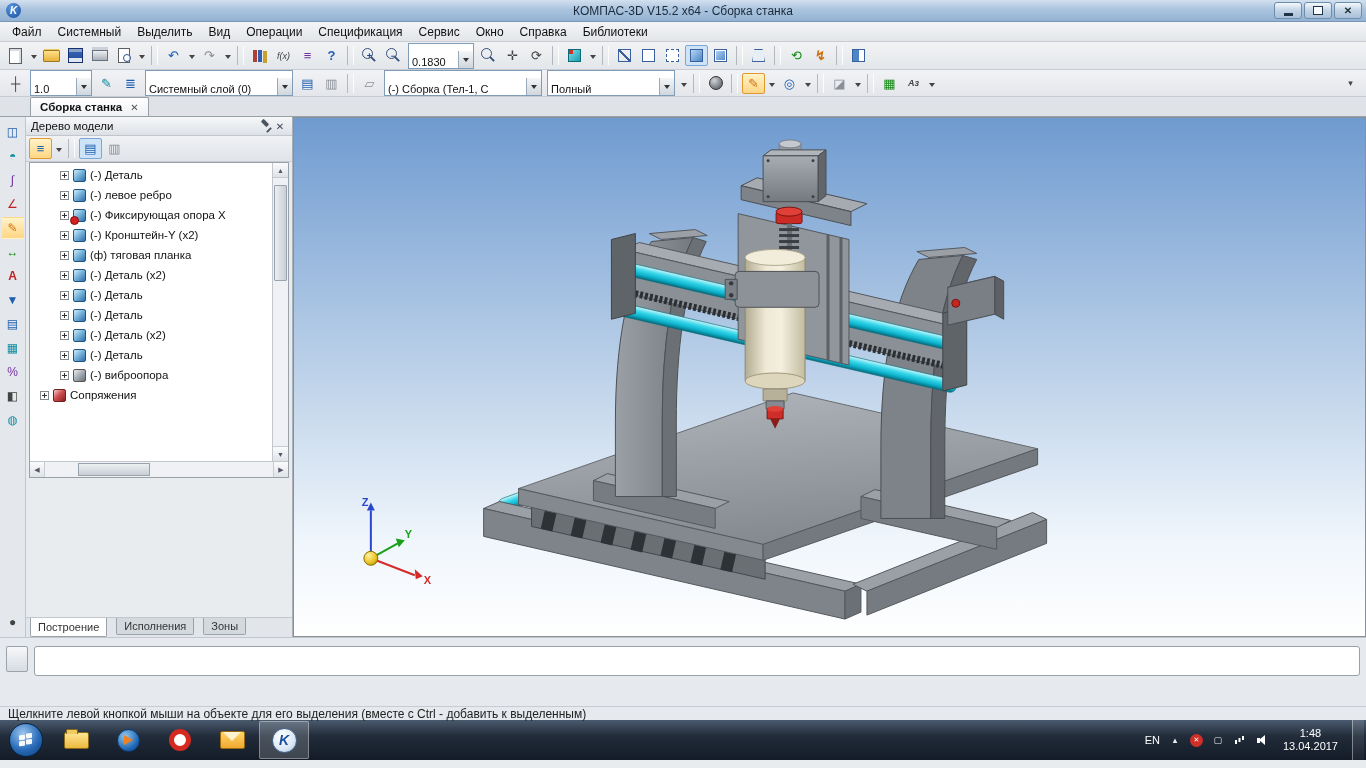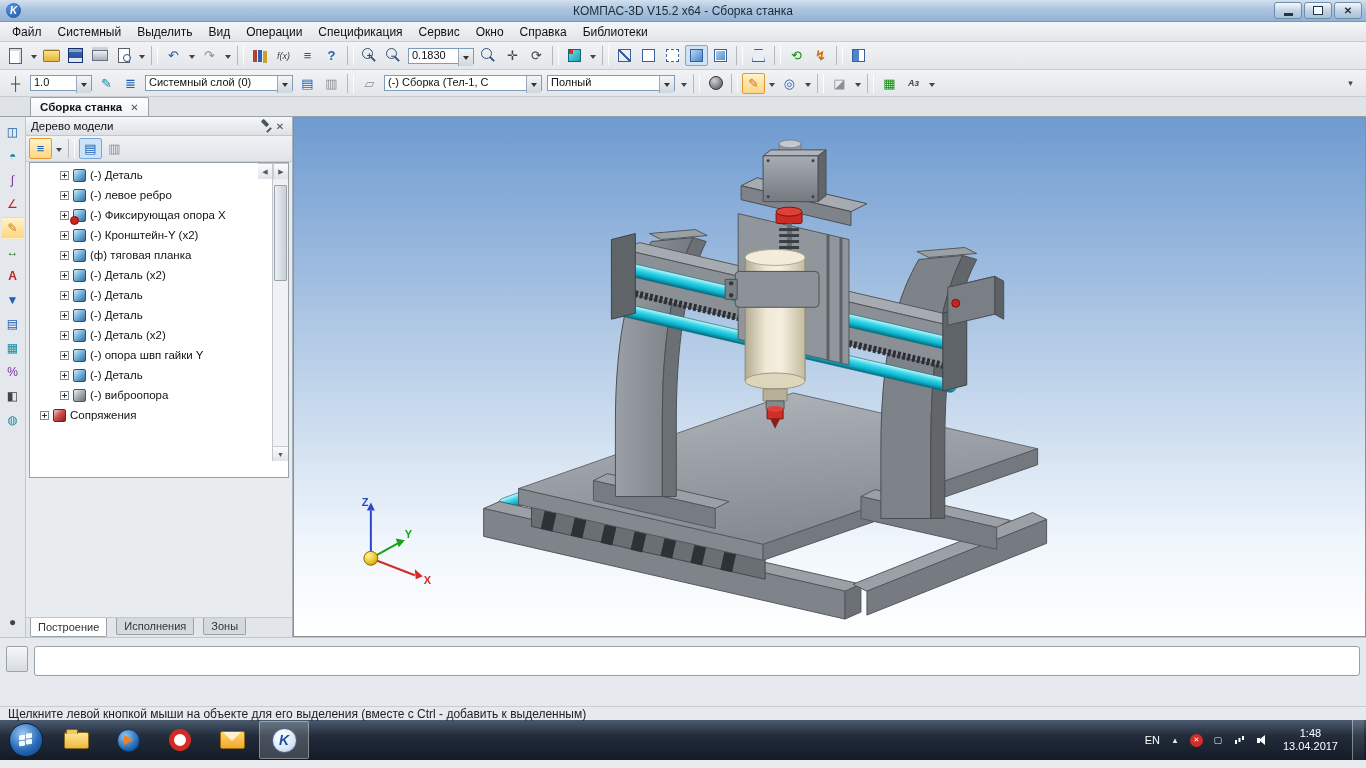--- a/index.html
+++ b/index.html
@@ -48,21 +48,21 @@
   .ico-cube-shadedwire::before,.ico-cube-persp::before,.ico-cube-color::before,.ico-cube-section::before{content:"";width:11px;height:11px;border:1px solid #3a5f9e}
   .ico-cube-wire::before{background:linear-gradient(45deg,transparent 45%,#3a5f9e 45%,#3a5f9e 55%,transparent 55%)}
   .ico-cube-hidden::before{background:#fff}
   .ico-cube-thin::before{background:#fff;border-style:dashed}
   .ico-cube-shaded::before{background:linear-gradient(135deg,#b8d6f2,#4a86c8)}
   .ico-cube-shadedwire::before{background:linear-gradient(135deg,#b8d6f2,#4a86c8);box-shadow:inset 0 0 0 1px #fff}
   .ico-cube-persp::before{background:#e8eef6;clip-path:polygon(18% 0,82% 0,100% 100%,0 100%)}
   .ico-cube-color::before{background:linear-gradient(135deg,#7ae0e8,#1a9fb0);border-color:#0a6a7a}
   .ico-cube-color::after{content:"";position:absolute;width:4px;height:4px;background:#d43020;top:4px;left:5px}
   .ico-cube-section::before{background:linear-gradient(90deg,#4a86c8 50%,#fff 50%)}
-  .combo{display:flex;align-items:flex-start;background:#fff;border:1px solid #7f9db9;height:16px;font-size:11px;margin:0 2px}
+  .combo{display:flex;align-items:flex-end;background:#fff;border:1px solid #7f9db9;height:26px;font-size:11px;margin:0 2px}
   .combo .cv{flex:1;overflow:hidden;white-space:nowrap;padding:0 3px}
   .combo .cb{width:15px;height:17px;background:linear-gradient(#f4f6f8,#cfd6dd);border-left:1px solid #9aaabb;display:flex;align-items:center;justify-content:center}
   .combo .cb::after{content:"";border:3px solid transparent;border-top:4px solid #333;margin-top:4px}
 
   
   .tabbar{height:20px;background:#dfe3e8;display:flex;align-items:flex-end;padding-left:30px;border-bottom:1px solid #98a0a8}
   .dtab{height:19px;display:flex;align-items:center;gap:8px;background:linear-gradient(#ffffff,#eef1f5);border:1px solid #98a0a8;border-bottom:none;border-radius:2px 2px 0 0;padding:0 9px;font-size:11.5px;font-weight:bold}
   .dtab .x{color:#555;font-size:10px;font-weight:normal}
 
   
@@ -71,21 +71,21 @@
   .lp{width:22px;height:22px;margin:1px 0;display:flex;align-items:center;justify-content:center;font-size:12px;border:1px solid transparent;border-radius:2px}
   .lp-spacer{flex:1}
 
   .treepanel{width:267px;background:#e9ecef;border-right:1px solid #aab0b6;display:flex;flex-direction:column}
   .phead{height:19px;display:flex;align-items:center;background:linear-gradient(#f6f7f9,#dde1e6);border-bottom:1px solid #c2c7cd;padding:0 5px;font-size:11.5px}
   .phead .sp{flex:1}
   .pico{width:14px;height:14px;display:flex;align-items:center;justify-content:center;color:#445;font-size:10px;position:relative}
   .pin::before{content:"";position:absolute;width:8px;height:4px;background:#4a5560;border-radius:1px;transform:rotate(45deg);top:2px;left:2px}
   .pin::after{content:"";position:absolute;width:2px;height:6px;background:#4a5560;transform:rotate(45deg);bottom:0;right:3px}
   .ptool{height:26px;display:flex;align-items:center;gap:1px;padding:2px 3px;background:linear-gradient(#f0f2f4,#e0e4e8);border-bottom:1px solid #c8ccd2}
-  .treebox{height:316px;background:#fff;border:1px solid #98a0a8;margin:0 3px;display:flex;flex-direction:row;position:relative}
+  .treebox{height:316px;background:#fff;border:1px solid #98a0a8;margin:0 3px;display:flex;flex-direction:column;position:relative}
   .rows{flex:1;overflow:hidden;padding-top:2px;margin-right:16px}
   .trow{height:20px;display:flex;align-items:center;gap:4px;padding-left:30px;font-size:11.5px;white-space:nowrap}
   .trow.root{padding-left:10px}
   .plus{width:9px;height:9px;border:1px solid #848a90;background:#fff;display:flex;align-items:center;justify-content:center;flex:none;position:relative}
   .plus::before{content:"";width:5px;height:1px;background:#333}
   .plus::after{content:"";width:1px;height:5px;background:#333;position:absolute}
   .tico{width:13px;height:13px;border-radius:2px;flex:none;border:1px solid #1f5585;background:linear-gradient(135deg,#d6edf8,#79b6dd 45%,#2f6ea8);position:relative}
   .tico.err::after{content:"";position:absolute;width:7px;height:7px;border-radius:50%;background:#d42020;border:1px solid #801010;left:-4px;bottom:-4px}
   .tico.gray{background:linear-gradient(135deg,#eeeeee,#aab2ba 45%,#6a7077);border-color:#555}
   .tico.mates{background:linear-gradient(135deg,#f0d0d0,#d05050 45%,#8a2020);border-color:#702020}
@@ -300,25 +300,20 @@
             <span class="tico"></span>
             <span>(-) Деталь</span>
           </div>
 
           <div class="trow">
             <span class="plus"></span>
             <span class="tico"></span>
             <span>(-) Деталь (x2)</span>
           </div>
 
-          <div class="trow">
-            <span class="plus"></span>
-            <span class="tico"></span>
-            <span>(-) опора швп гайки Y</span>
-          </div>
 
           <div class="trow">
             <span class="plus"></span>
             <span class="tico"></span>
             <span>(-) Деталь</span>
           </div>
 
           <div class="trow">
             <span class="plus"></span>
             <span class="tico gray"></span>

